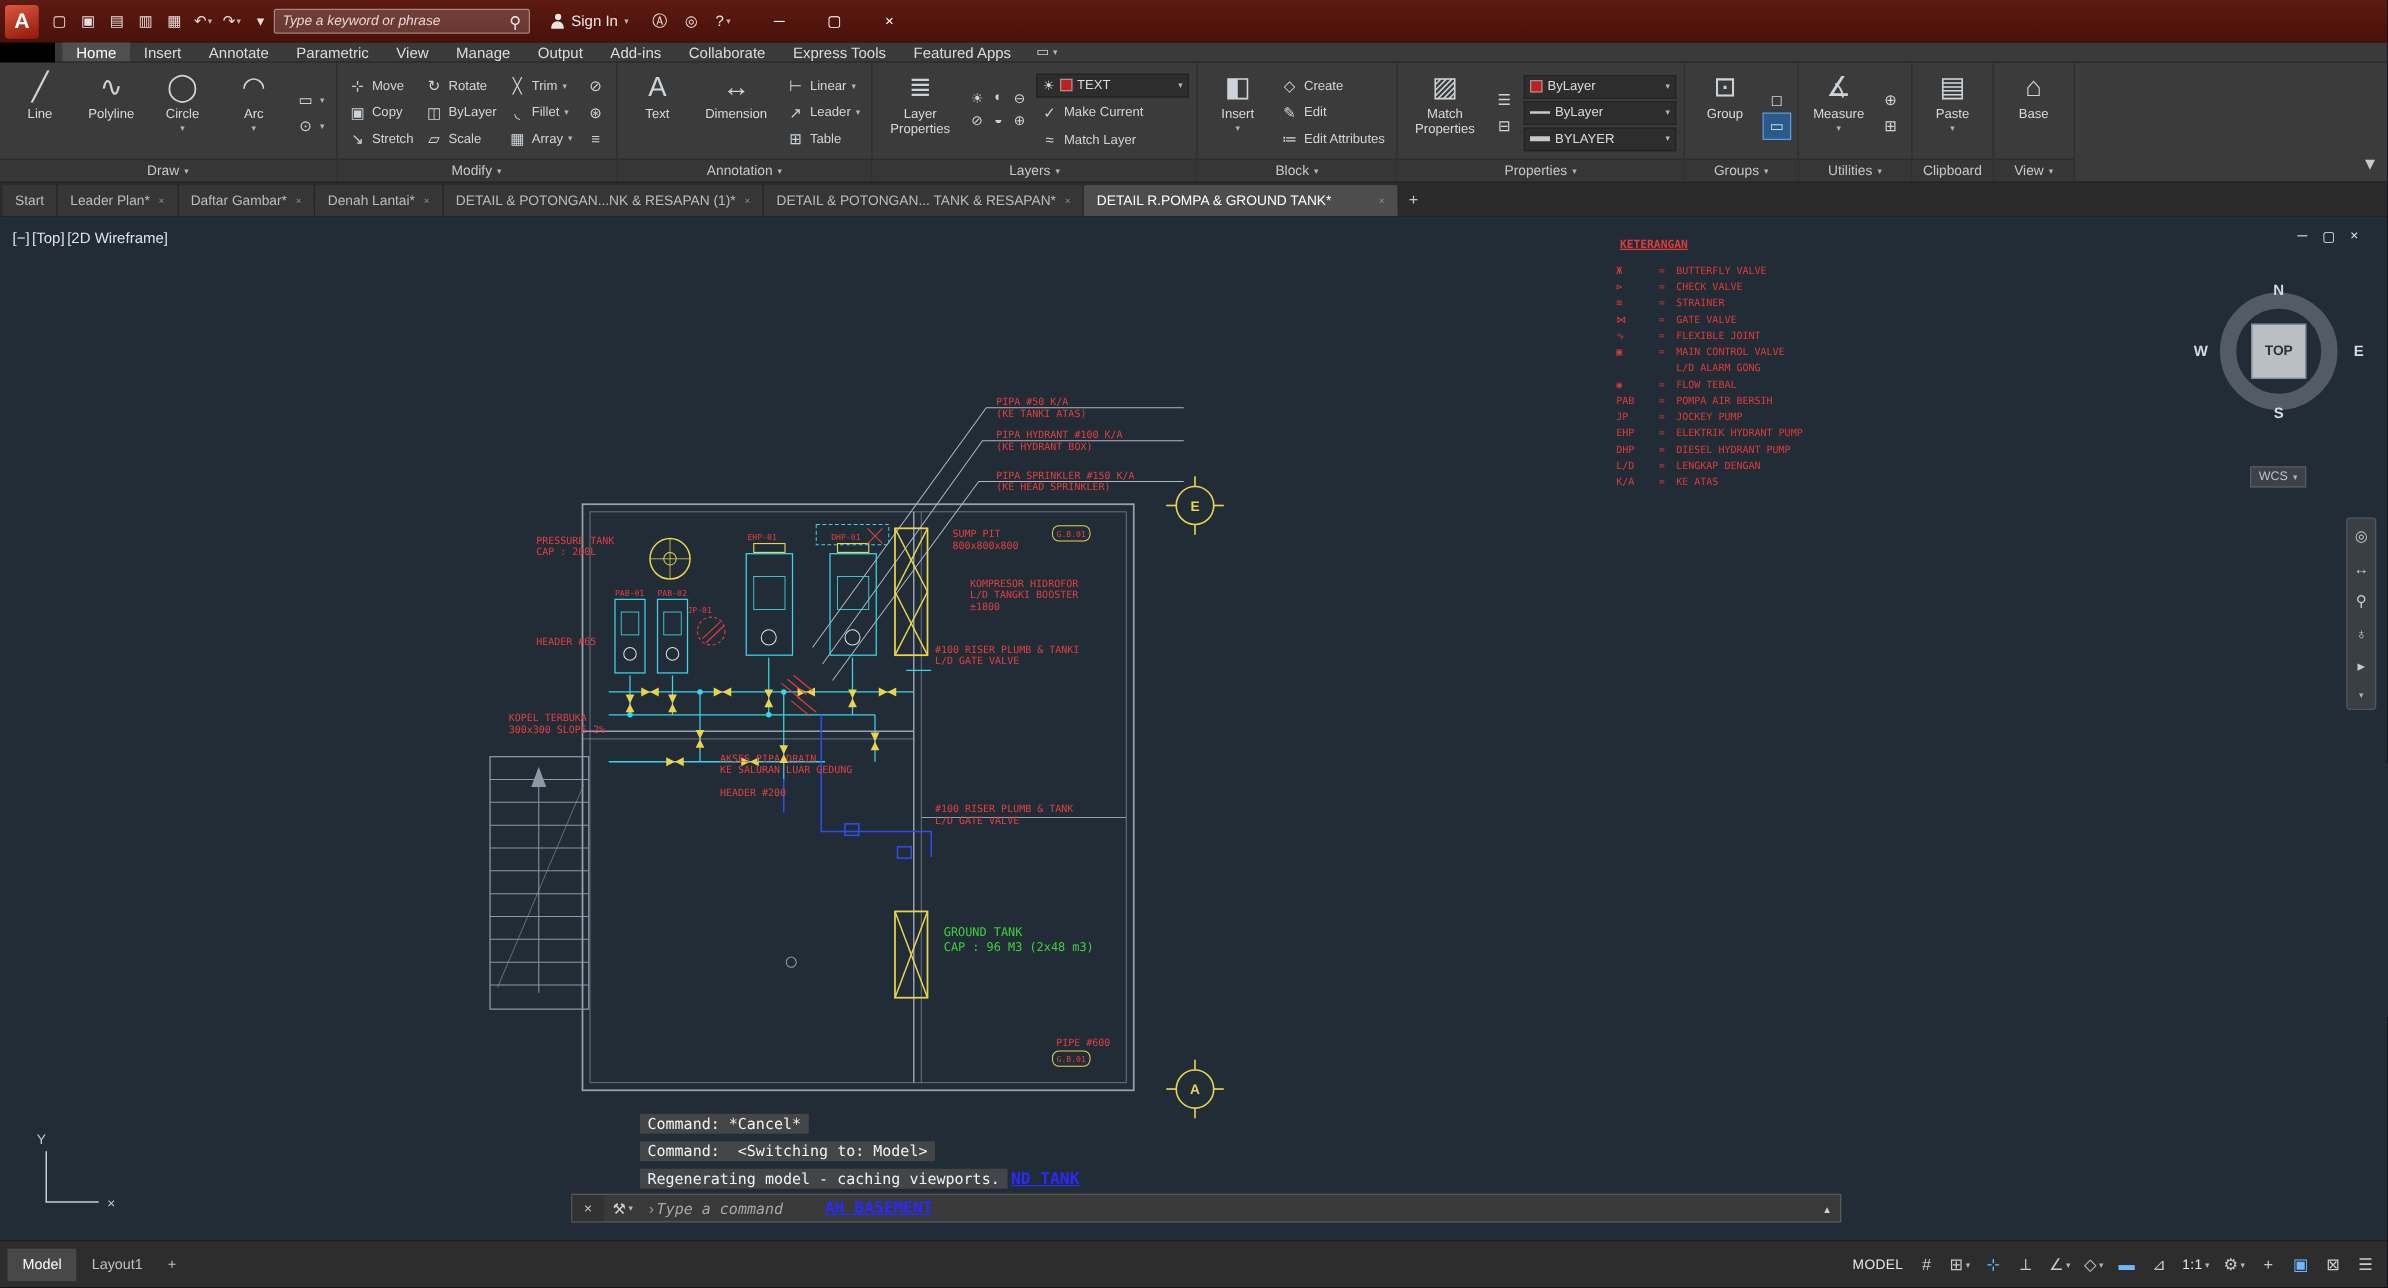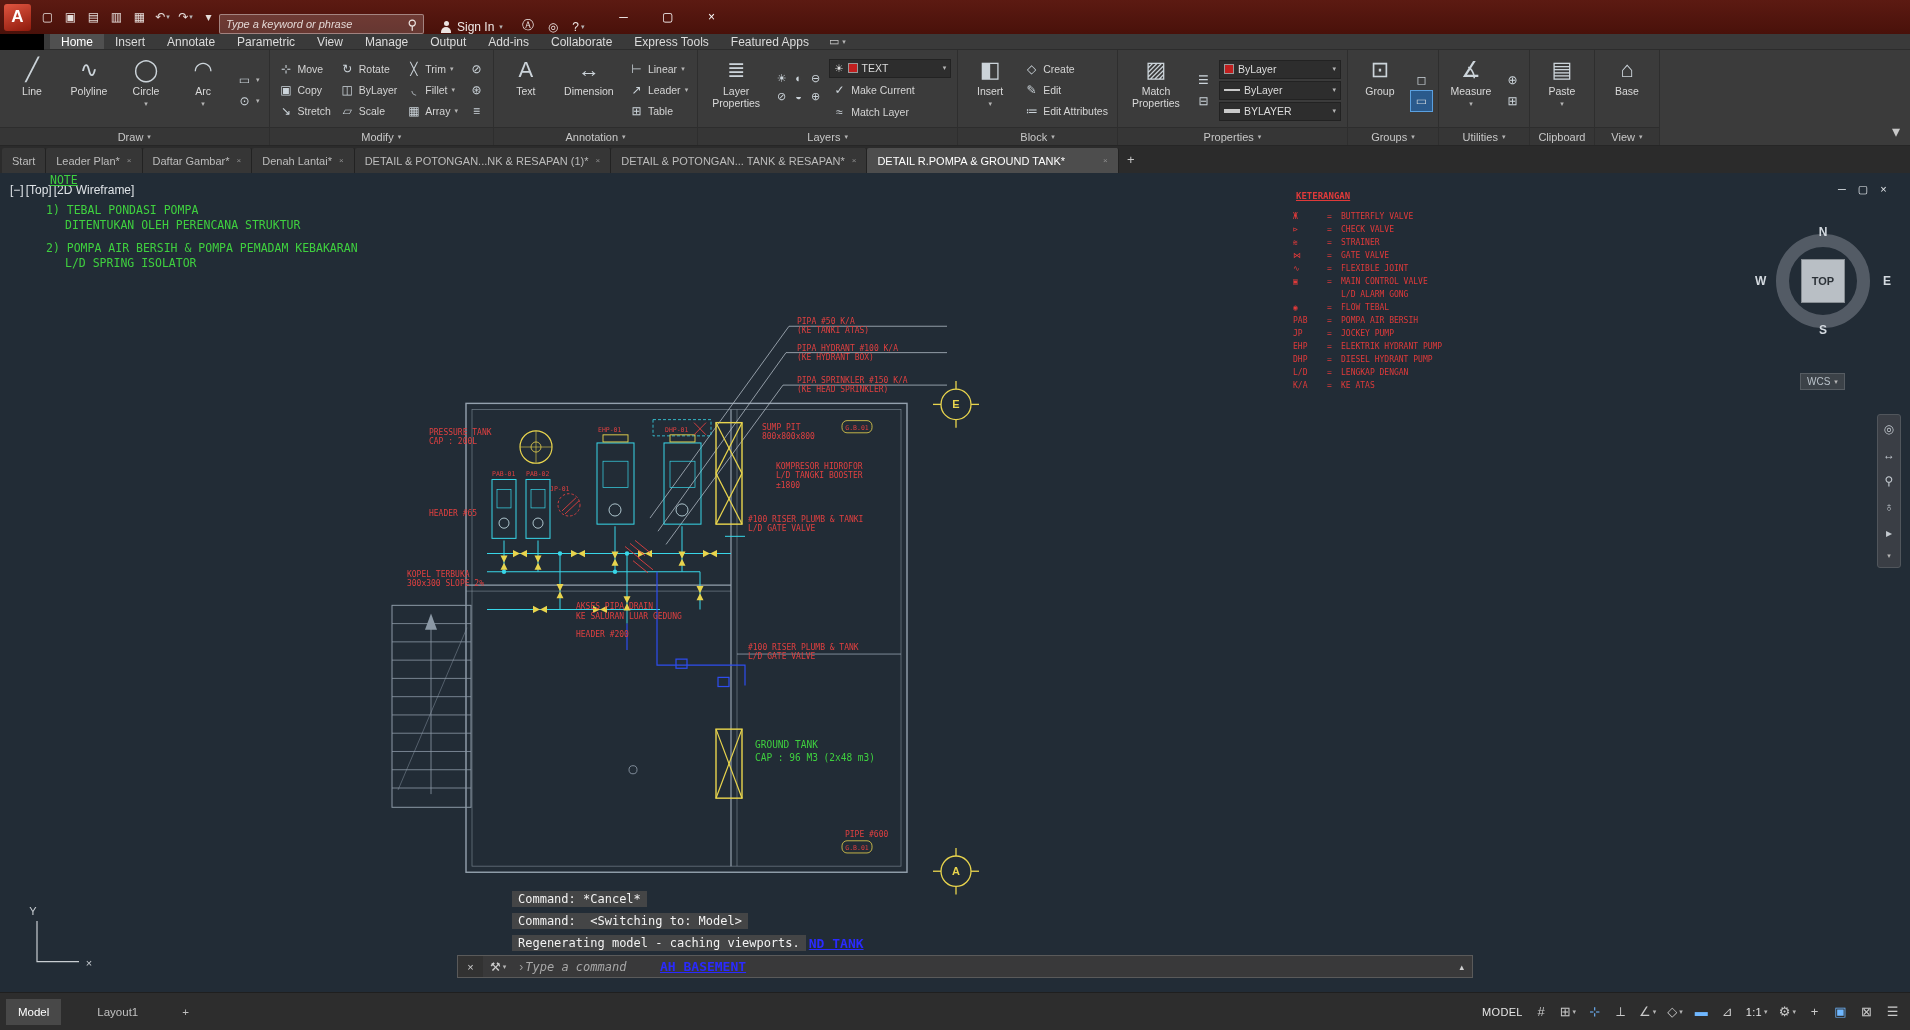--- a/index.html
+++ b/index.html
@@ -12,21 +12,21 @@
     display:flex; align-items:center; color:#efe9e7; font-size:12px; flex:none; }
   .logo { width:27px; height:27px; margin:0 6px 0 4px; border-radius:3px;
     background:linear-gradient(160deg,#e05540,#8e1a0c); color:#fff; font-weight:bold;
     font-size:17px; display:flex; align-items:center; justify-content:center; }
   .qat { display:flex; align-items:center; gap:2px; }
   .ic { width:21px; height:21px; display:flex; align-items:center; justify-content:center;
     color:#e6dedb; font-size:12px; }
   .ic .dd-arrow { margin-left:1px; }
   .tb-title { flex:1; display:flex; justify-content:center; gap:20px; font-size:12px;
     color:#f0eae8; white-space:nowrap; }
-  .tb-right { display:flex; align-items:flex-end; }
+  .tb-right { display:flex; align-items:center; }
   .search { width:205px; height:20px; background:rgba(255,255,255,.16);
     border:1px solid rgba(255,255,255,.38); border-radius:2px; display:flex;
     align-items:center; padding:0 6px; margin-right:12px; }
   .sin { flex:1; background:transparent; border:0; outline:0; color:#f2ecea;
     font-style:italic; font-size:11px; font-family:"Liberation Sans",sans-serif; }
   .sin::placeholder { color:#e3d8d5; }
   .sic2 { color:#efe7e4; font-size:13px; }
   .signin { display:flex; align-items:center; gap:5px; margin:0 12px 0 4px; }
   .person { width:12px; height:12px; position:relative; display:inline-block; }
   .person::before { content:""; position:absolute; left:3.5px; top:0; width:5px; height:5px;
@@ -137,21 +137,21 @@
     align-items:center; justify-content:center; font-size:11px; }
   .cbw { display:flex; align-items:center; gap:2px; padding:0 7px; color:#cfcfcf; font-size:12px; }
   .cbp { color:#9a9a9a; font-size:12px; padding:0 2px 0 6px; }
   .cbi { flex:1; background:transparent; border:0; outline:0; color:#cfcfcf;
     font-family:"DejaVu Sans Mono",monospace; font-size:12px; font-style:italic; }
   .cbi::placeholder { color:#a8a8a8; }
   .cbu { padding:0 8px; color:#cfcfcf; font-size:9px; }
 
   
   .bottombar { height:38px; background:#2d2d2d; border-top:1px solid #1f1f1f; display:flex;
-    align-items:center; padding:0 6px; flex:none;gap:24px; }
+    align-items:center; padding:0 6px; flex:none; }
   .ltab { display:flex; align-items:center; height:26px; padding:0 12px; font-size:11.5px;
     color:#c0c0c0; }
   .ltab.active { background:#484848; color:#fff; }
   .ltab.plus { padding:0 8px; }
   .spacer { flex:1; }
   .sbicons { display:flex; align-items:center; gap:3px; }
   .sbi { min-width:23px; height:25px; display:flex; align-items:center; justify-content:center;
     gap:2px; padding:0 4px; color:#c9c9c9; font-size:13px; }
   .sbi.txt { font-size:11px; letter-spacing:.3px; color:#e6e6e6; }
   .sbi.active { color:#6fb7ff; }
@@ -754,27 +754,20 @@
         <text class="gt" x="755" y="579">CAP : 96 M3 (2x48 m3)</text>
       </g>
     </svg>
 
     <div class="ov vpctl">
       <span>[−]</span>
       <span>[Top]</span>
       <span>[2D Wireframe]</span>
     </div>
 
-    <div class="ov notes">
-      <div class="nt">NOTE</div>
-      <div class="nl">1) TEBAL PONDASI POMPA</div>
-      <div class="nl ind">DITENTUKAN OLEH PERENCANA STRUKTUR</div>
-      <div class="nl sp">2) POMPA AIR BERSIH &amp; POMPA PEMADAM KEBAKARAN</div>
-      <div class="nl ind">L/D SPRING ISOLATOR</div>
-    </div>
 
     <div class="ov legend">
       <div class="lg-title">KETERANGAN</div>
       <div class="lg-row">
           <span class="lg-sym">Ж</span>
           <span>=</span>
           <span>BUTTERFLY VALVE</span>
         </div>
       <div class="lg-row">
           <span class="lg-sym">⊳</span>

